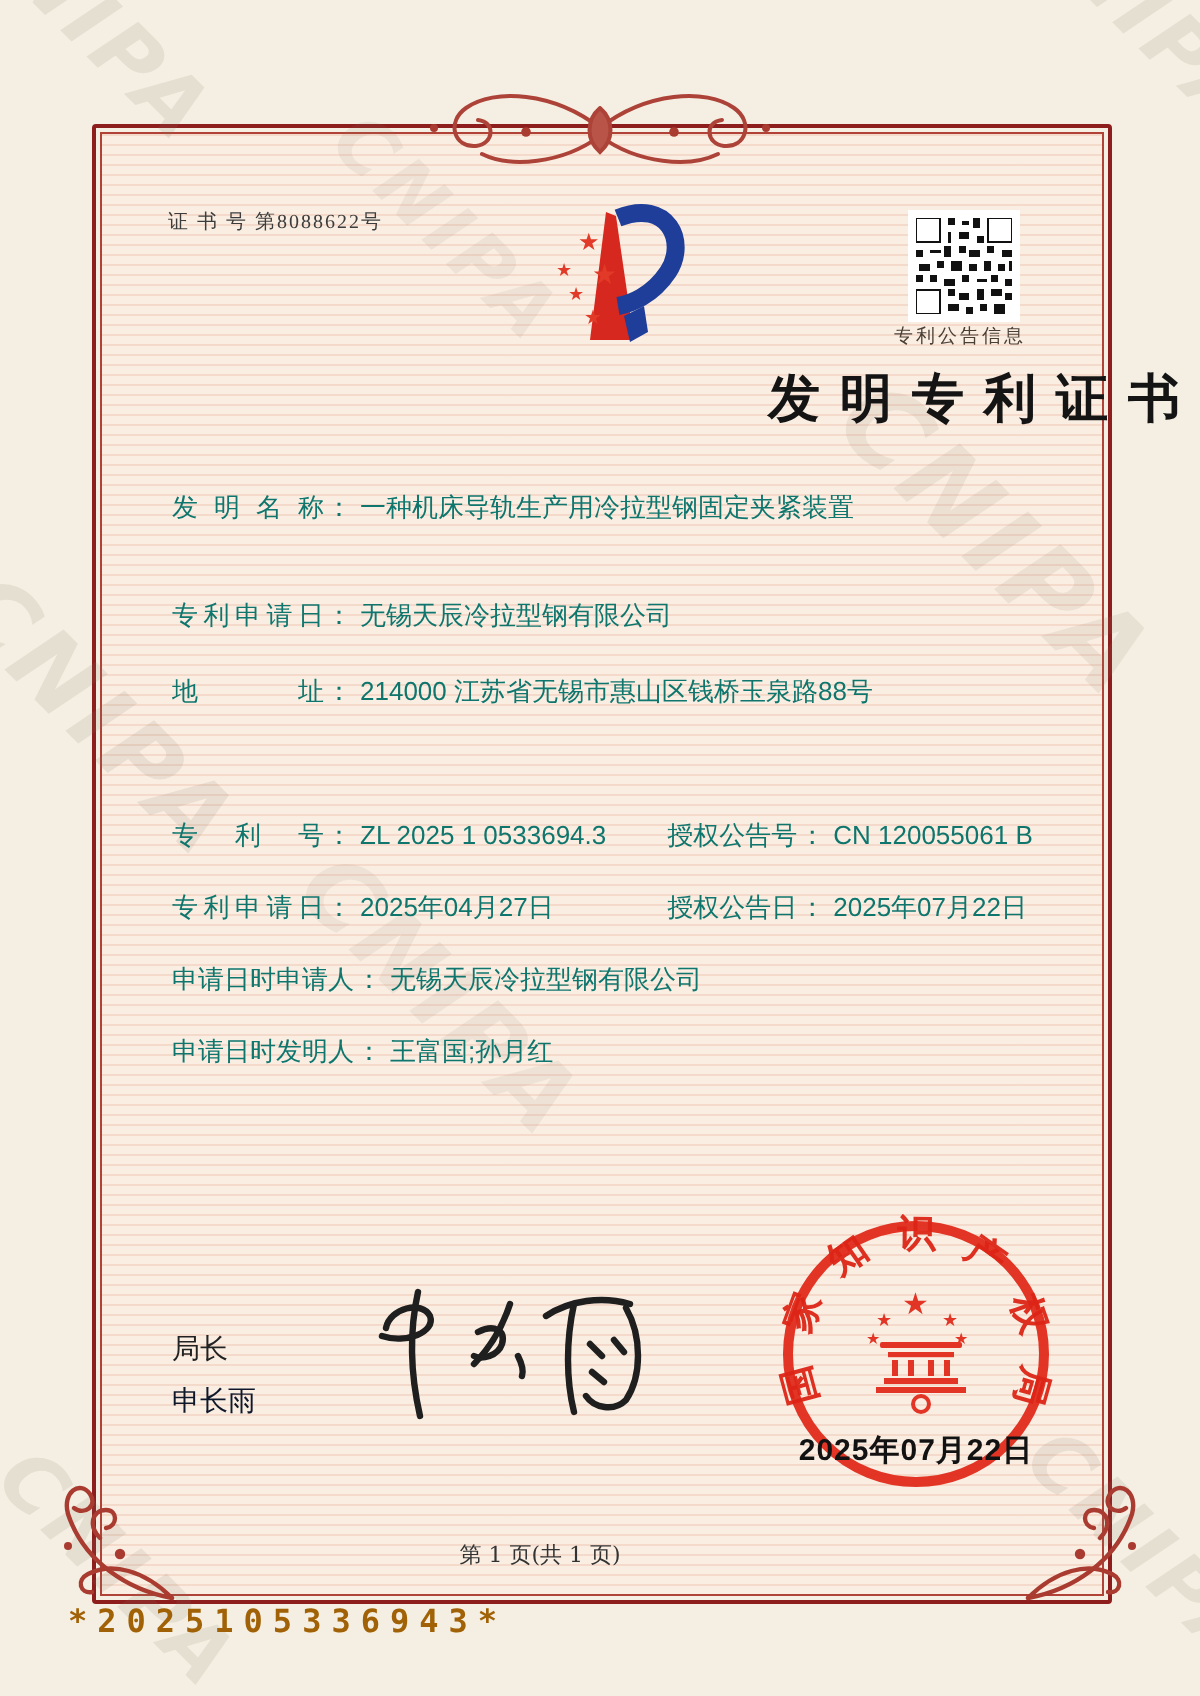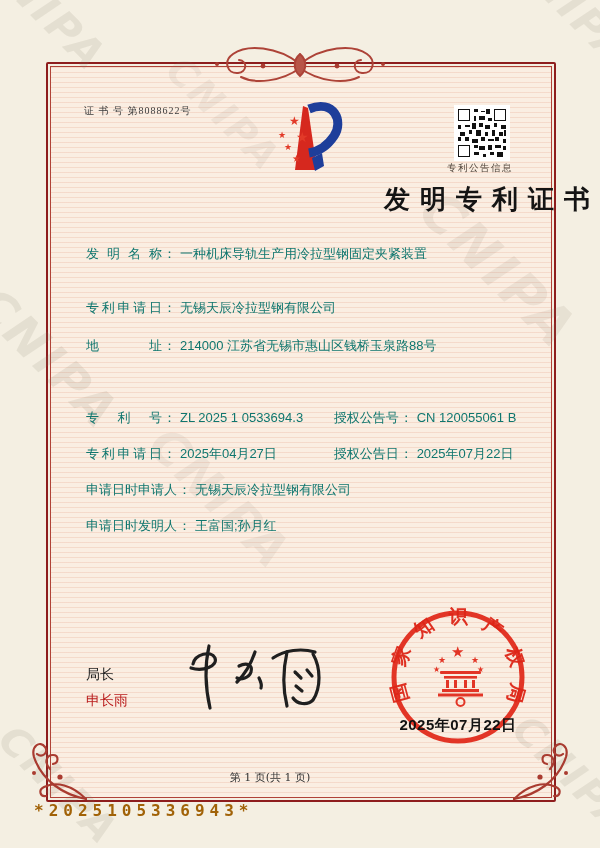--- a/index.html
+++ b/index.html
@@ -43,21 +43,21 @@
   .col-left{display:inline-block;width:244px;white-space:nowrap;}
   .col-right{display:inline-block;white-space:nowrap;}
   .r1{top:245px;} .r2{top:299px;} .r3{top:337px;} .r4{top:373px;}
   .r5{top:409px;} .r6{top:445px;} .r7{top:481px;} .r8{top:517px;}
 
   .law{position:absolute;left:0;top:572px;width:600px;text-align:center;
        font-family:"DejaVu Serif",serif;font-size:11px;color:#3a3a3a;line-height:22px;}
   .law div{white-space:nowrap;}
 
   .director-role{position:absolute;left:86px;top:666px;font-size:14px;color:#222;}
-  .director-name{position:absolute;left:86px;top:692px;font-size:14px;color:#b91c1c;}
+  .director-name{position:absolute;left:86px;top:692px;font-size:14px;color:#0f172a;}
   .sig{position:absolute;left:175px;top:638px;}
 
   .seal{position:absolute;left:388px;top:607px;mix-blend-mode:multiply;}
   .seal-date{position:absolute;left:388px;top:716px;width:140px;text-align:center;
        font-size:15px;font-weight:700;color:#121212;letter-spacing:0.5px;}
 
   .pageno{position:absolute;left:0;top:770px;width:540px;text-align:center;
        font-family:"DejaVu Serif",serif;font-size:11px;color:#333;}
   .barcode{position:absolute;left:34px;top:801px;font-family:"DejaVu Sans Mono",monospace;
        font-weight:700;font-size:16px;letter-spacing:5px;color:#a16207;}

